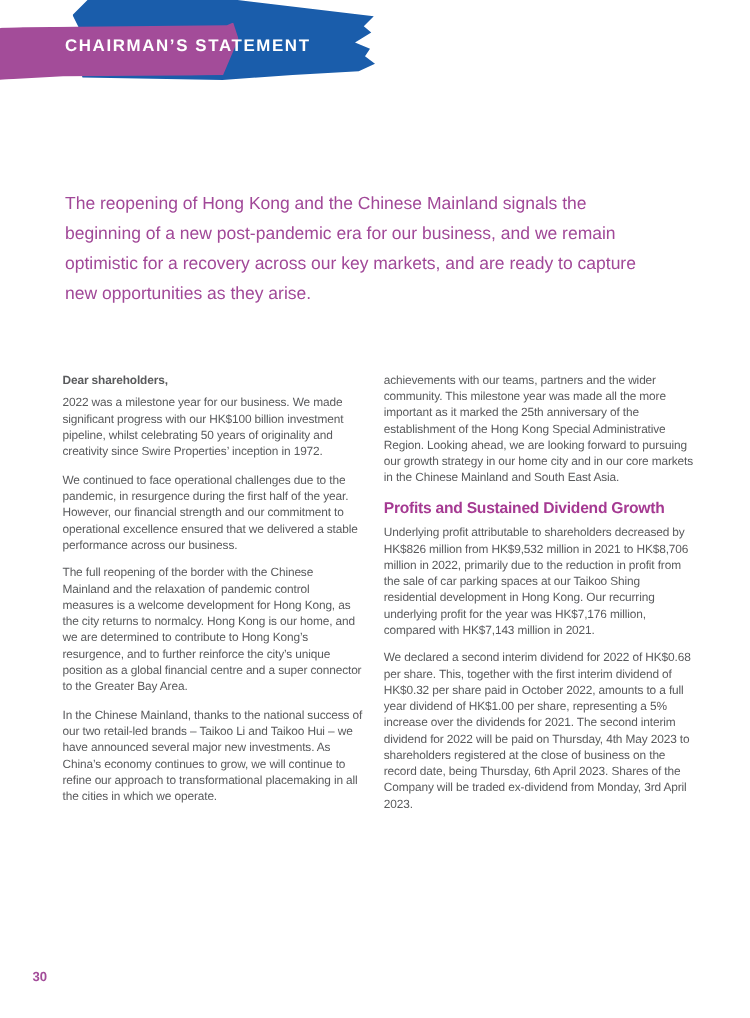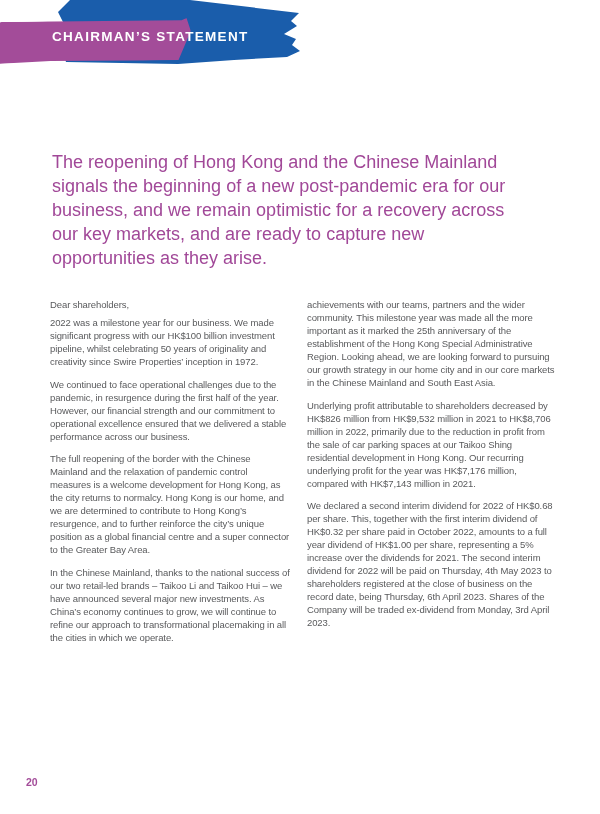--- a/index.html
+++ b/index.html
@@ -46,21 +46,21 @@
     letter-spacing: 1.3px;
     white-space: nowrap;
   }
 
   
   .intro {
     position: absolute;
     left: 52px; top: 150px;
     width: 478px;
     color: var(--intro-text, #a14898);
-    font-size: 18px;
+    font-size: 14px;
     line-height: 24px;
     font-weight: normal;
   }
 
   
   .columns {
     position: absolute;
     left: 50px; top: 298px;
     width: 506px;
     display: flex;
@@ -71,21 +71,21 @@
   .col-right { width: 249px; }
 
   .col p {
     color: var(--body-text, #595a5c);
     font-size: 9.5px;
     line-height: 13px;
     letter-spacing: -0.1px;
     margin: 0 0 9.5px 0;
   }
   .salutation {
-    font-weight: normal;
+    font-weight: bold;
     margin-bottom: 5px !important;
   }
   .section-heading {
     color: var(--heading-text, #a53a92);
     font-size: 12.5px;
     font-weight: bold;
     letter-spacing: -0.2px;
     white-space: nowrap;
     margin: 1px 0 7px 0;
   }
@@ -115,21 +115,22 @@
     <div class="col col-left">
       <p class="salutation">Dear shareholders,</p>
       <p>2022 was a milestone year for our business. We made significant progress with our HK$100 billion investment pipeline, whilst celebrating 50 years of originality and creativity since Swire Properties’ inception in 1972.</p>
       <p>We continued to face operational challenges due to the pandemic, in resurgence during the first half of the year. However, our financial strength and our commitment to operational excellence ensured that we delivered a stable performance across our business.</p>
       <p>The full reopening of the border with the Chinese Mainland and the relaxation of pandemic control measures is a welcome development for Hong Kong, as the city returns to normalcy. Hong Kong is our home, and we are determined to contribute to Hong Kong’s resurgence, and to further reinforce the city’s unique position as a global financial centre and a super connector to the Greater Bay Area.</p>
       <p>In the Chinese Mainland, thanks to the national success of our two retail-led brands – Taikoo Li and Taikoo Hui – we have announced several major new investments. As China’s economy continues to grow, we will continue to refine our approach to transformational placemaking in all the cities in which we operate.</p>
     </div>
 
     <div class="col col-right">
       <p>achievements with our teams, partners and the wider community. This milestone year was made all the more important as it marked the 25th anniversary of the establishment of the Hong Kong Special Administrative Region. Looking ahead, we are looking forward to pursuing our growth strategy in our home city and in our core markets in the Chinese Mainland and South East Asia.</p>
+      <h2 class="section-heading">Profits and Sustained Dividend Growth</h2>
       <p>Underlying profit attributable to shareholders decreased by HK$826 million from HK$9,532 million in 2021 to HK$8,706 million in 2022, primarily due to the reduction in profit from the sale of car parking spaces at our Taikoo Shing residential development in Hong Kong. Our recurring underlying profit for the year was HK$7,176 million, compared with HK$7,143 million in 2021.</p>
       <p>We declared a second interim dividend for 2022 of HK$0.68 per share. This, together with the first interim dividend of HK$0.32 per share paid in October 2022, amounts to a full year dividend of HK$1.00 per share, representing a 5% increase over the dividends for 2021. The second interim dividend for 2022 will be paid on Thursday, 4th May 2023 to shareholders registered at the close of business on the record date, being Thursday, 6th April 2023. Shares of the Company will be traded ex-dividend from Monday, 3rd April 2023.</p>
     </div>
 
   </div>
 
-  <div class="page-number">20</div>
+  <div class="page-number">30</div>
 
 </div>
 
 </body></html>

